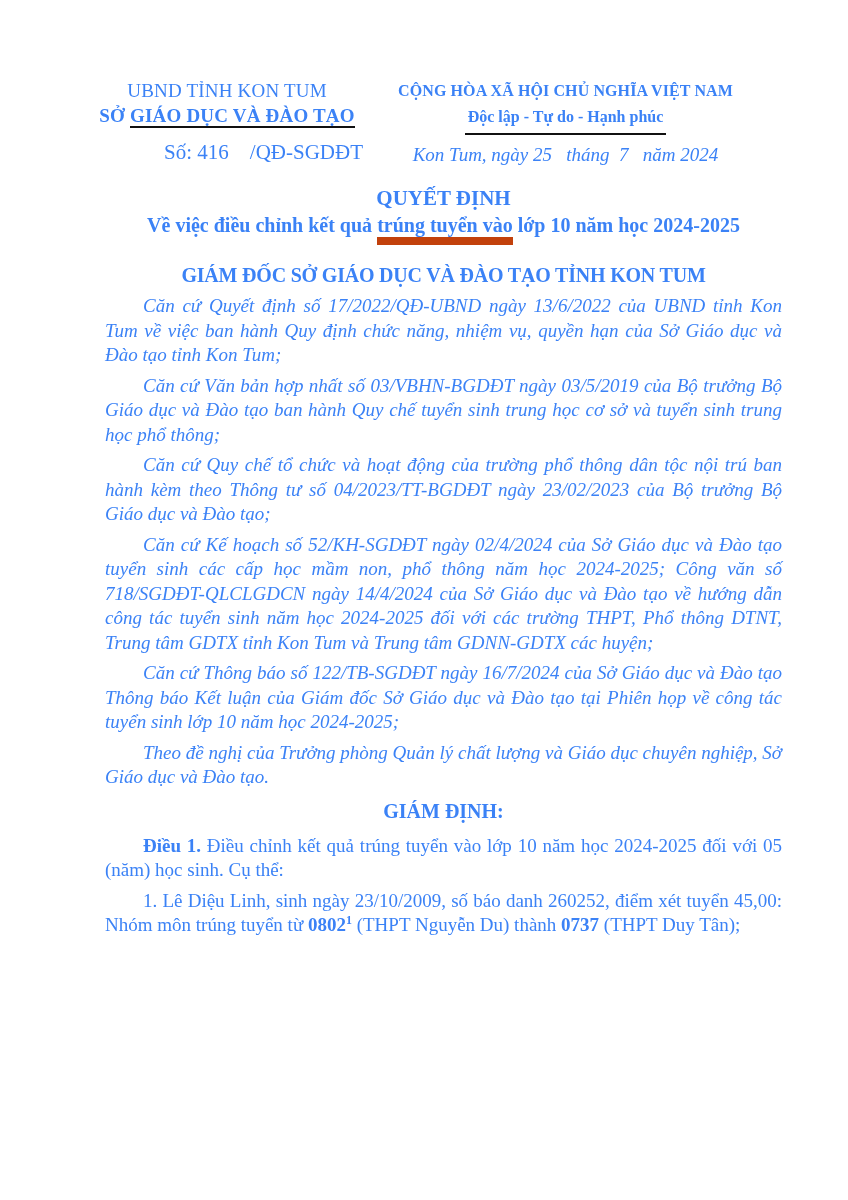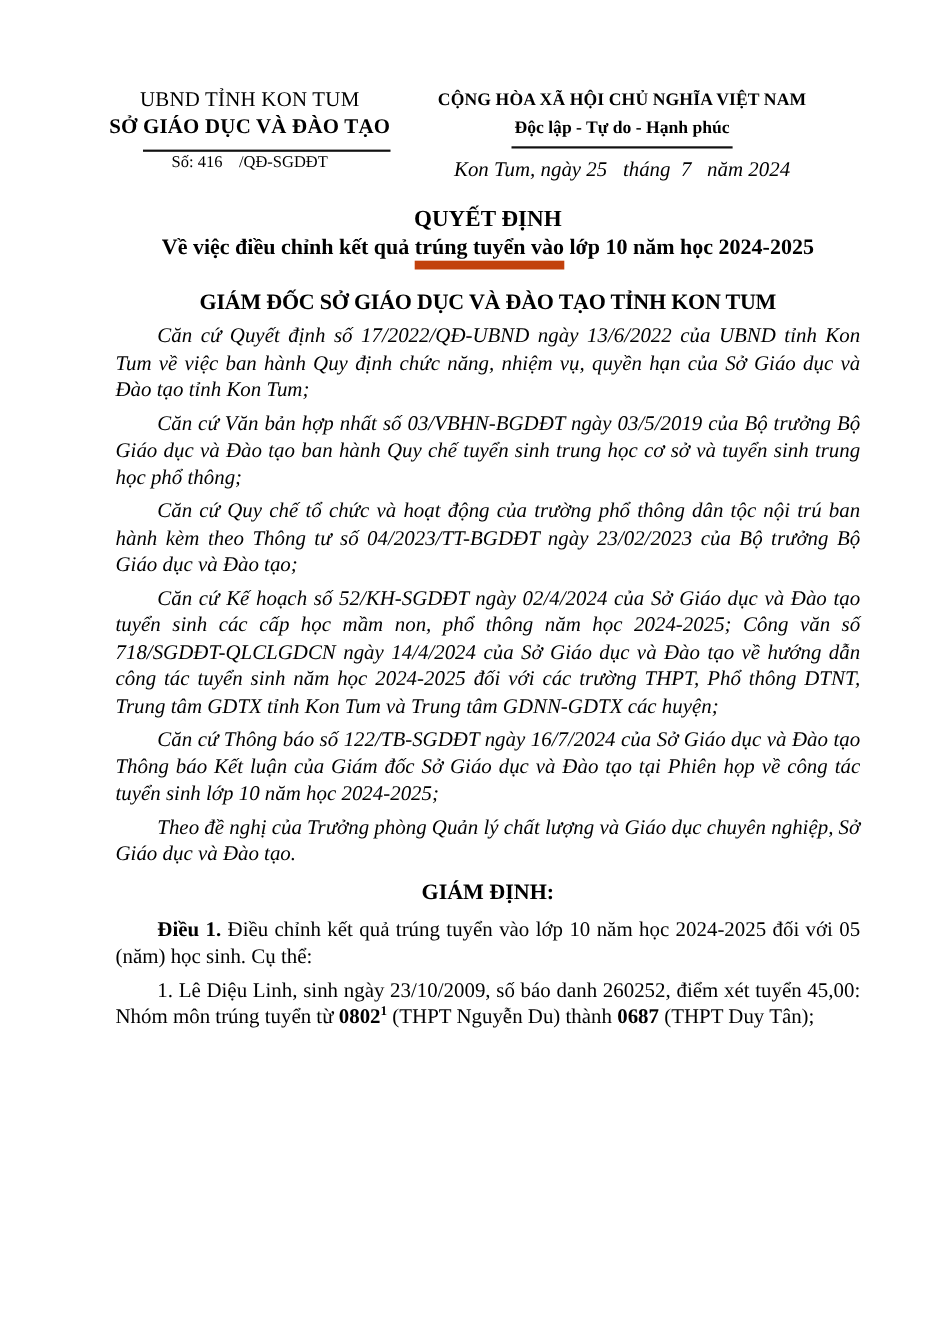--- a/index.html
+++ b/index.html
@@ -4,21 +4,21 @@
 <style>
   html, body {
     margin: 0;
     padding: 0;
     background: #ffffff;
   }
   .page {
     width: 848px;
     height: 1200px;
     background: #ffffff;
-    color: #000000;
+    color: #3b82f6;
     font-family: "Liberation Serif", "DejaVu Serif", serif;
     position: relative;
     overflow: hidden;
     box-sizing: border-box;
     padding: 78px 66px 0 105px;
   }
   .pre { white-space: pre; }
 
   
   .header {
@@ -41,25 +41,26 @@
     letter-spacing: 0.2px;
   }
   .agency-name {
     font-size: 19px;
     font-weight: bold;
     line-height: 26px;
     letter-spacing: 0.2px;
   }
   .u-black {
     border-bottom: 2px solid #111111;
-    padding-bottom: 10px;
+    padding-bottom: 0;
   }
   .doc-number {
-    font-size: 15px;
+    font-size: 21px;
     margin-top: 11px;
+    text-align: right;
   }
   .nation {
     font-size: 16px;
     font-weight: bold;
     line-height: 25px;
     letter-spacing: 0.1px;
   }
   .motto {
     font-size: 16px;
     font-weight: bold;
@@ -178,17 +179,17 @@
     <p class="para">Căn cứ Văn bản hợp nhất số 03/VBHN-BGDĐT ngày 03/5/2019 của Bộ trưởng Bộ Giáo dục và Đào tạo ban hành Quy chế tuyển sinh trung học cơ sở và tuyển sinh trung học phổ thông;</p>
     <p class="para">Căn cứ Quy chế tổ chức và hoạt động của trường phổ thông dân tộc nội trú ban hành kèm theo Thông tư số 04/2023/TT-BGDĐT ngày 23/02/2023 của Bộ trưởng Bộ Giáo dục và Đào tạo;</p>
     <p class="para">Căn cứ Kế hoạch số 52/KH-SGDĐT ngày 02/4/2024 của Sở Giáo dục và Đào tạo tuyển sinh các cấp học mầm non, phổ thông năm học 2024-2025; Công văn số 718/SGDĐT-QLCLGDCN ngày 14/4/2024 của Sở Giáo dục và Đào tạo về hướng dẫn công tác tuyển sinh năm học 2024-2025 đối với các trường THPT, Phổ thông DTNT, Trung tâm GDTX tỉnh Kon Tum và Trung tâm GDNN-GDTX các huyện;</p>
     <p class="para">Căn cứ Thông báo số 122/TB-SGDĐT ngày 16/7/2024 của Sở Giáo dục và Đào tạo Thông báo Kết luận của Giám đốc Sở Giáo dục và Đào tạo tại Phiên họp về công tác tuyển sinh lớp 10 năm học 2024-2025;</p>
     <p class="para">Theo đề nghị của Trưởng phòng Quản lý chất lượng và Giáo dục chuyên nghiệp, Sở Giáo dục và Đào tạo.</p>
   </div>
 
   <div class="decision">
     <div class="decision-heading">GIÁM ĐỊNH:</div>
     <p class="para"><span class="bold">Điều 1.</span><span> Điều chỉnh kết quả trúng tuyển vào lớp 10 năm học 2024-2025 đối với 05 (năm) học sinh. Cụ thể:</span></p>
-    <p class="para"><span>1. Lê Diệu Linh, sinh ngày 23/10/2009, số báo danh 260252, điểm xét tuyển 45,00: Nhóm môn trúng tuyển từ </span><span class="bold">0802</span><sup class="fn bold">1</sup><span> (THPT Nguyễn Du) thành </span><span class="bold">0687</span><span> (THPT Duy Tân);</span></p>
+    <p class="para"><span>1. Lê Diệu Linh, sinh ngày 23/10/2009, số báo danh 260252, điểm xét tuyển 45,00: Nhóm môn trúng tuyển từ </span><span class="bold">0802</span><sup class="fn bold">1</sup><span> (THPT Nguyễn Du) thành </span><span class="bold">0737</span><span> (THPT Duy Tân);</span></p>
   </div>
 
 
 </div>
 
 </body></html>

